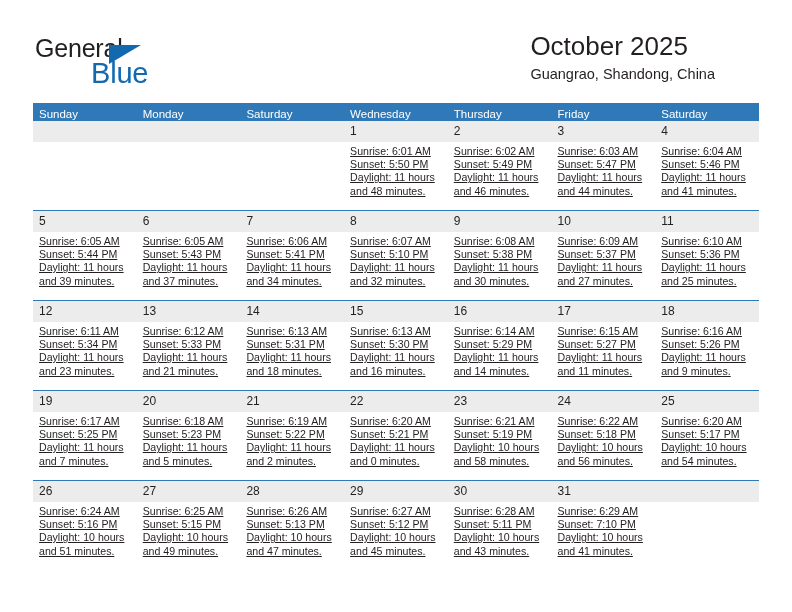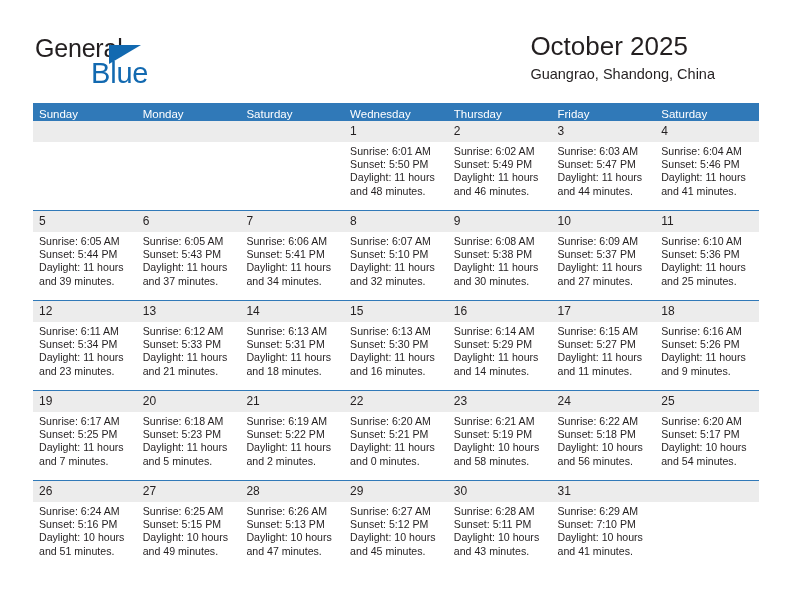--- a/index.html
+++ b/index.html
@@ -131,20 +131,21 @@
     height: 15px;
   }
   .daynum.empty {
     color: transparent;
   }
   .details {
     padding: 3px 6px 0 6px;
     font-size: 10.6px;
     line-height: 13.2px;
     color: #231f20;
+    text-decoration: underline;
   }
   .details div {
     white-space: nowrap;
   }
 </style>
 </head>
 <body>
 
 <div class="page">
 

